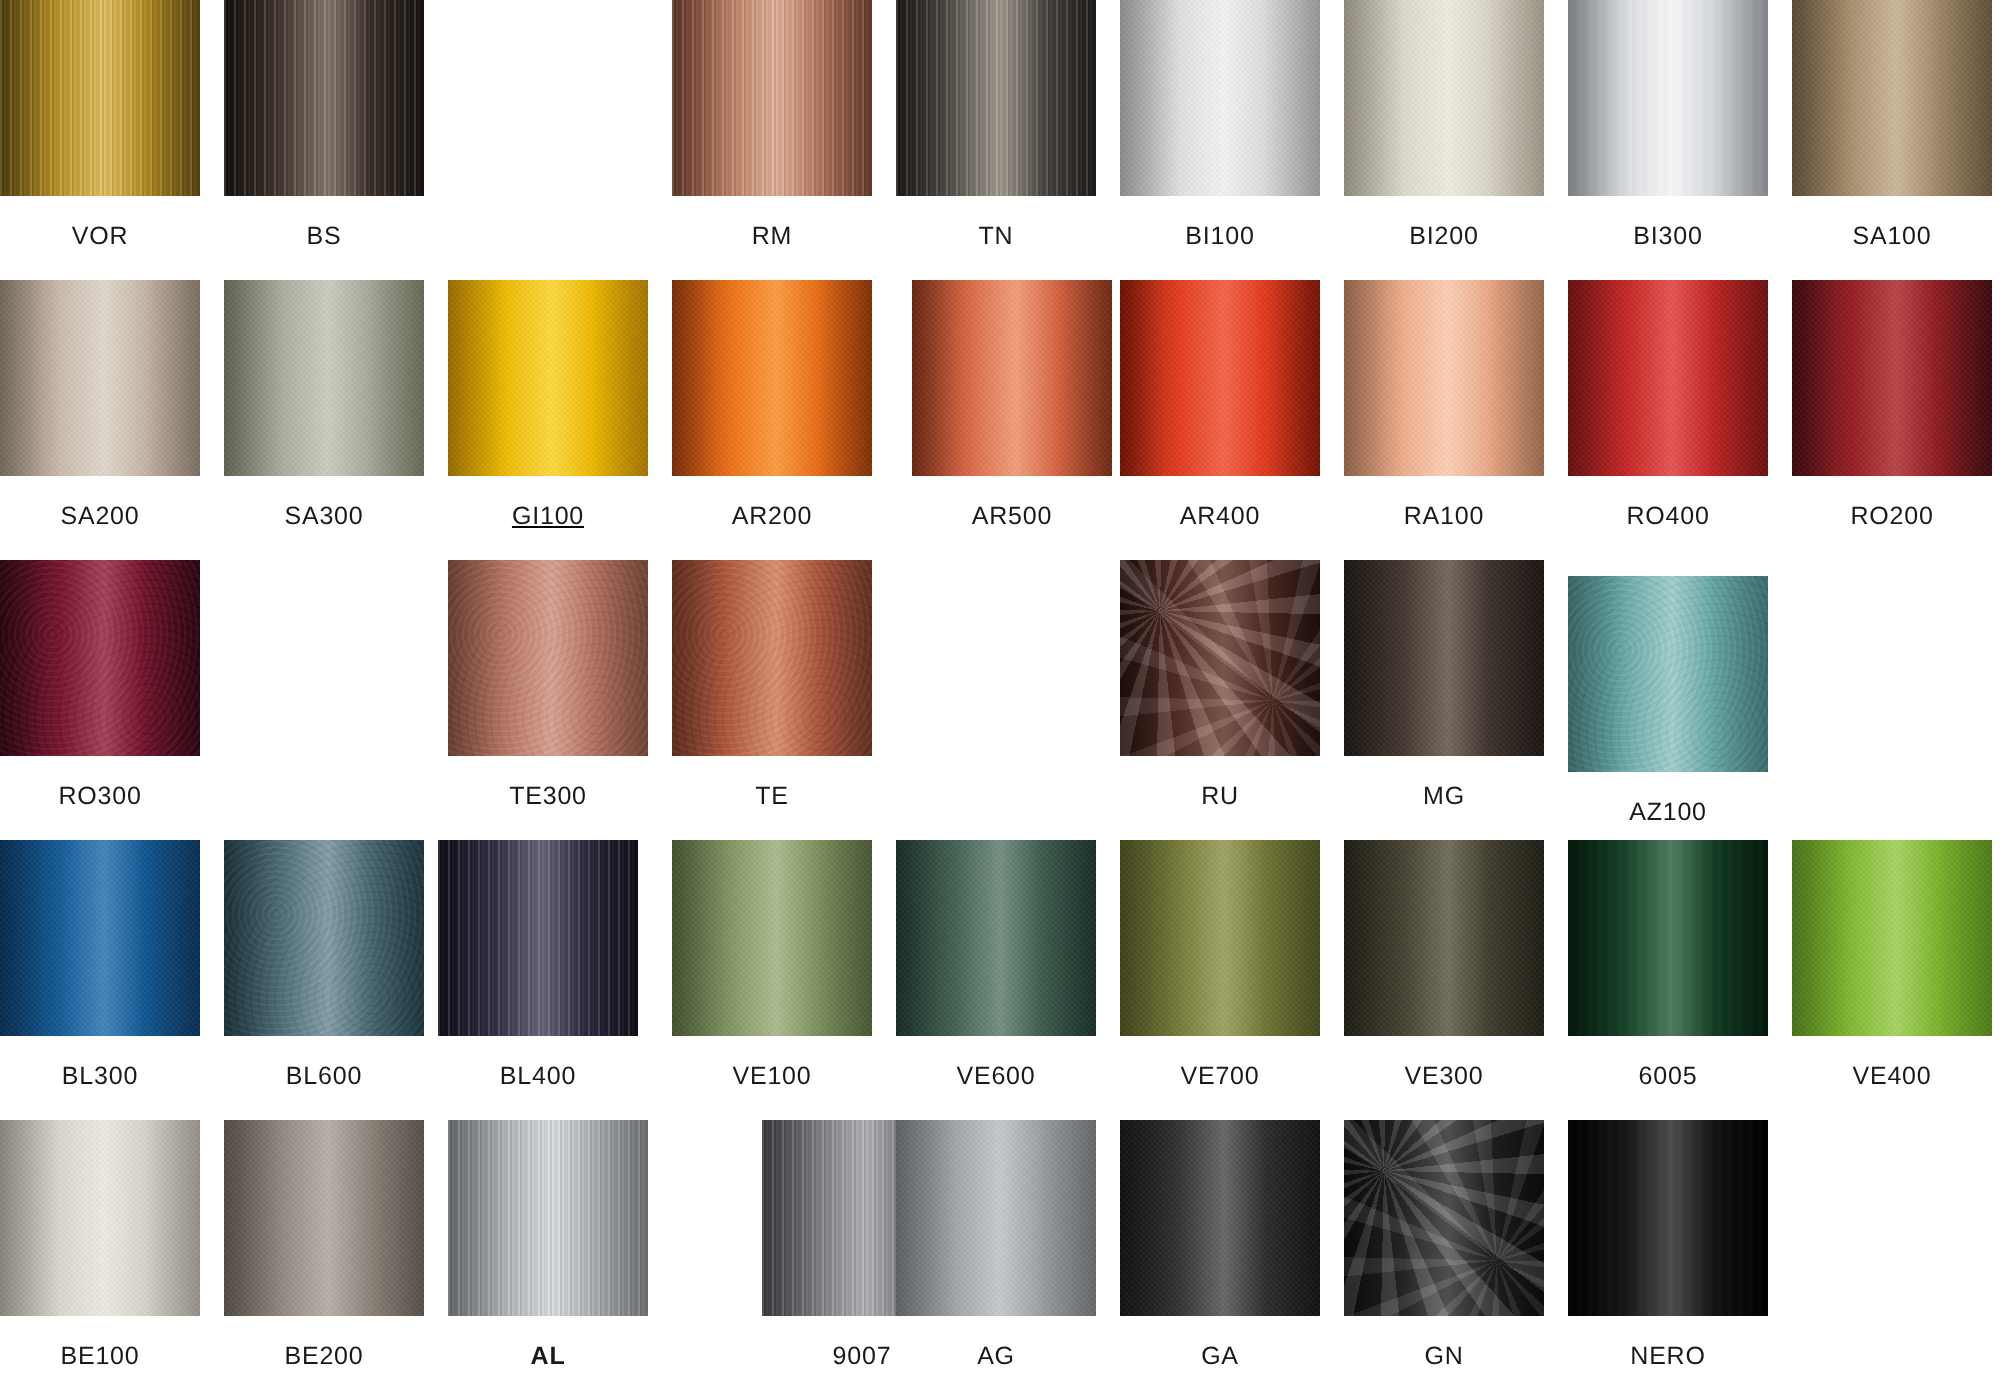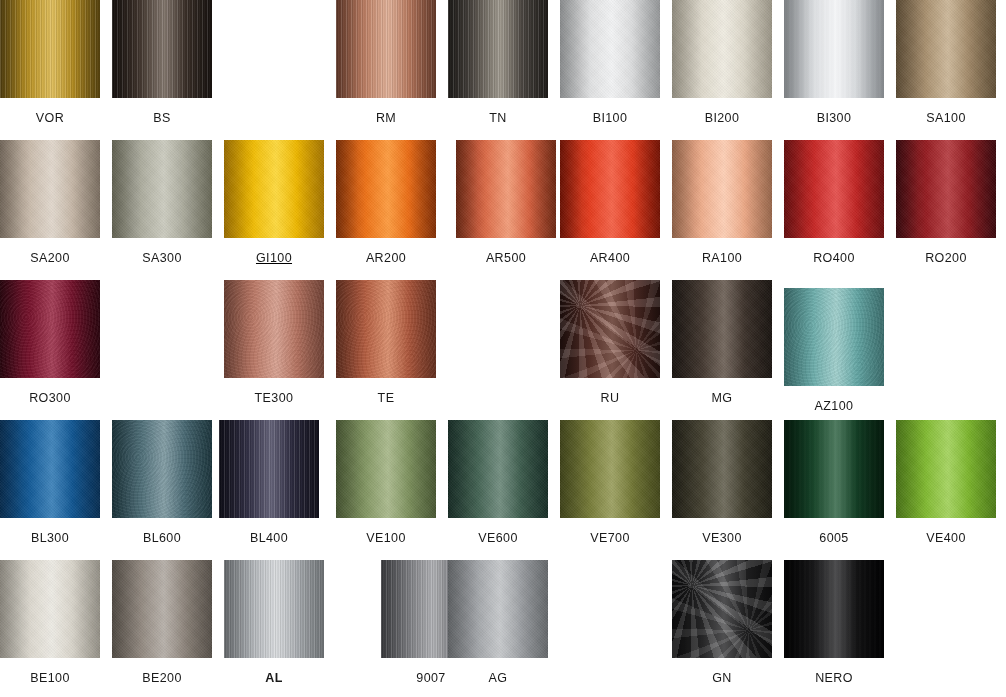--- a/index.html
+++ b/index.html
@@ -379,20 +379,28 @@
       <div class="swatch-label">9007</div>
     </div>
     <div class="swatch-cell" style="left: 448px; top: 560px;">
       <div class="swatch-chip tex-matte">
         <div class="base" style="background: linear-gradient(90deg, rgb(128, 132, 136) 0%, rgb(154, 157, 161) 22%, rgb(188, 191, 194) 52%, rgb(154, 157, 161) 74%, rgb(128, 132, 136) 100%);"></div>
         <div class="sheen" style="background: linear-gradient(90deg, rgba(0, 0, 0, 0.28) 0%, rgba(0, 0, 0, 0) 30%, rgba(255, 255, 255, 0.16) 52%, rgba(0, 0, 0, 0) 72%, rgba(0, 0, 0, 0.22) 100%);"></div>
         <div class="grain"></div>
       </div>
       <div class="swatch-label">AG</div>
     </div>
+    <div class="swatch-cell" style="left: 560px; top: 560px;">
+      <div class="swatch-chip tex-matte">
+        <div class="base" style="background: linear-gradient(90deg, rgb(22, 22, 23) 0%, rgb(43, 43, 44) 22%, rgb(74, 74, 76) 52%, rgb(43, 43, 44) 74%, rgb(22, 22, 23) 100%);"></div>
+        <div class="sheen" style="background: linear-gradient(90deg, rgba(0, 0, 0, 0.28) 0%, rgba(0, 0, 0, 0) 30%, rgba(255, 255, 255, 0.16) 52%, rgba(0, 0, 0, 0) 72%, rgba(0, 0, 0, 0.22) 100%);"></div>
+        <div class="grain"></div>
+      </div>
+      <div class="swatch-label">GA</div>
+    </div>
     <div class="swatch-cell" style="left: 672px; top: 560px;">
       <div class="swatch-chip tex-speckle">
         <div class="base" style="background: linear-gradient(90deg, rgb(18, 18, 19) 0%, rgb(38, 38, 39) 22%, rgb(65, 65, 67) 52%, rgb(38, 38, 39) 74%, rgb(18, 18, 19) 100%);"></div>
         <div class="sheen" style="background: linear-gradient(90deg, rgba(0, 0, 0, 0.28) 0%, rgba(0, 0, 0, 0) 30%, rgba(255, 255, 255, 0.16) 52%, rgba(0, 0, 0, 0) 72%, rgba(0, 0, 0, 0.22) 100%);"></div>
         <div class="grain"></div>
       </div>
       <div class="swatch-label">GN</div>
     </div>
     <div class="swatch-cell" style="left: 784px; top: 560px;">
       <div class="swatch-chip tex-gloss">

